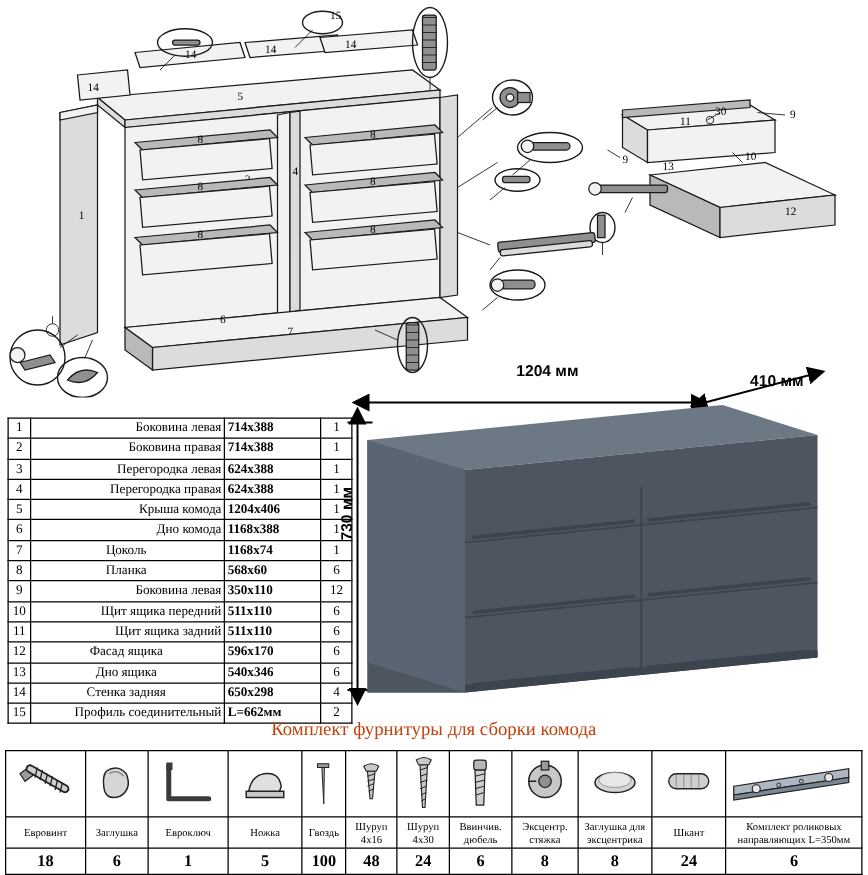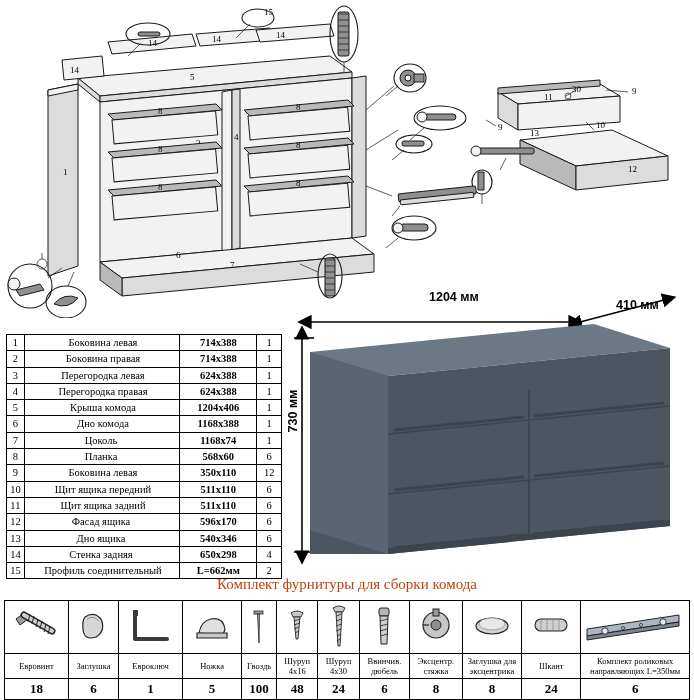--- a/index.html
+++ b/index.html
@@ -40,29 +40,29 @@
   }
   #parts-table td {
     border: 1px solid #000;
     padding: 0 2px;
     height: 15.3px;
     line-height: 15.3px;
     white-space: nowrap;
     overflow: hidden;
   }
   #parts-table td.c-no { width: 13px; text-align: center; }
-  #parts-table td.c-name { width: 150px; text-align: center; padding-left: 4px; }
+  #parts-table td.c-name { width: 150px; text-align: right; padding-left: 4px; }
   #parts-table td.c-name.indent { text-align: center; padding-left: 0; }
-  #parts-table td.c-dim { width: 74px; text-align: center; font-weight: bold; }
+  #parts-table td.c-dim { width: 74px; font-weight: bold; }
   #parts-table td.c-qty { width: 20px; text-align: center; }
 
   
   #product-view {
     position: absolute;
-    left: 284px;
+    left: 268px;
     top: 286px;
     width: 406px;
     height: 290px;
   }
   .dim-label {
     position: absolute;
     font-family: "Liberation Sans", sans-serif;
     font-weight: bold;
     font-size: 12.5px;
     color: #000;

